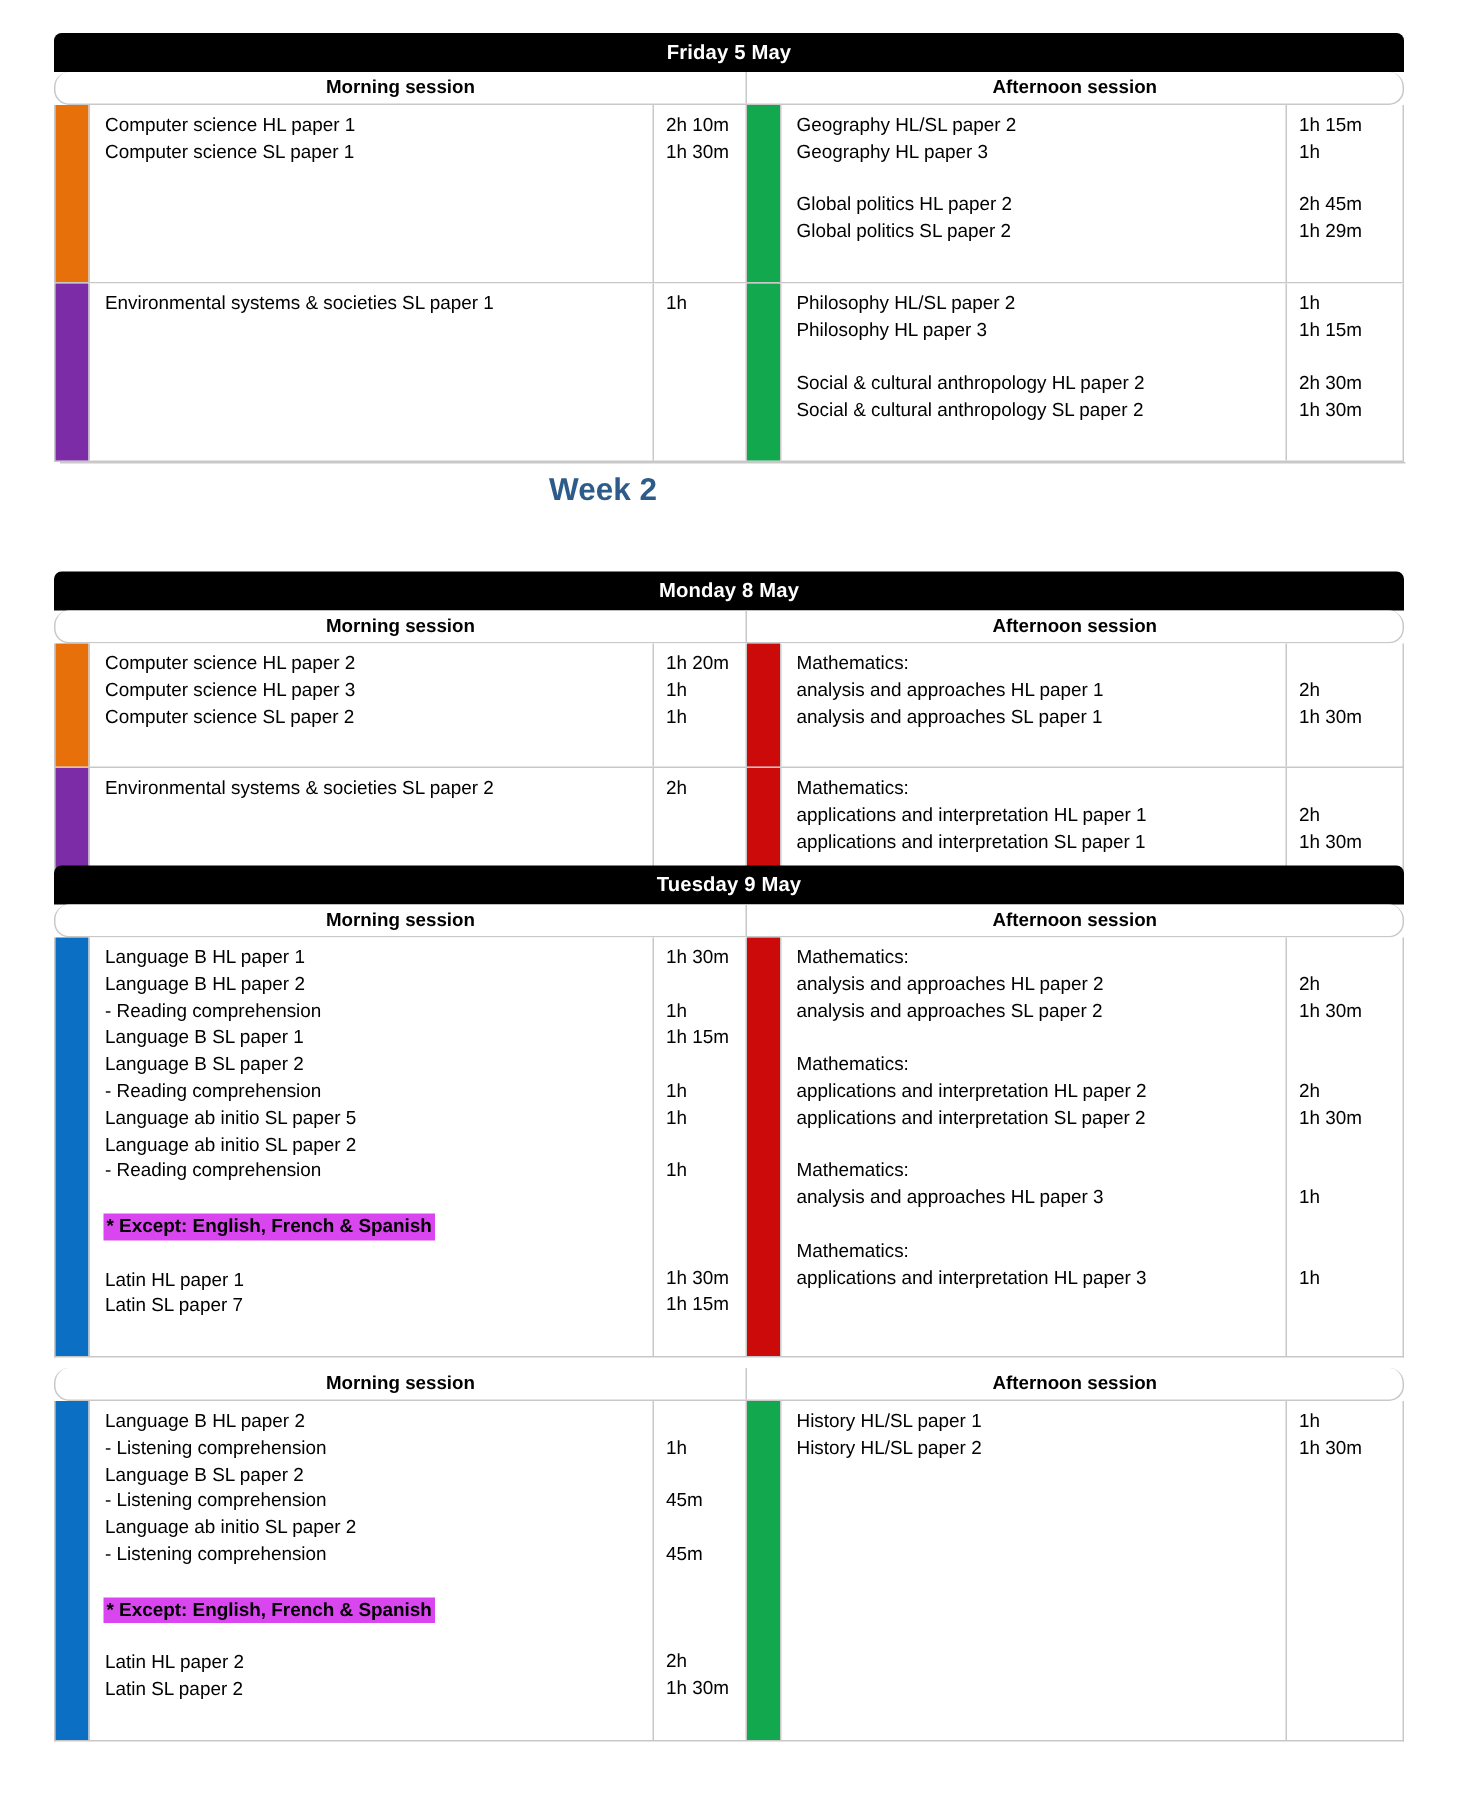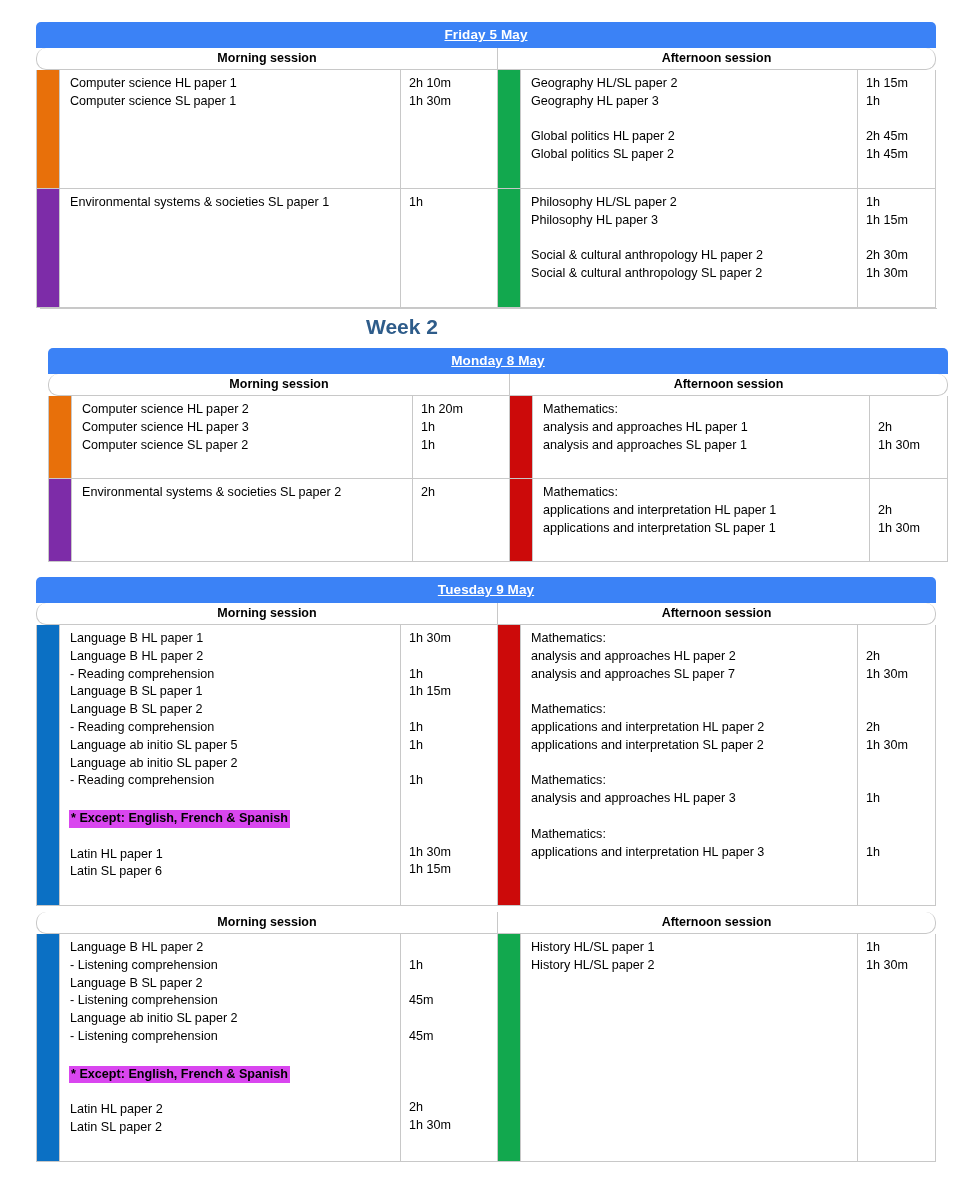--- a/index.html
+++ b/index.html
@@ -22,30 +22,29 @@
   }
 
   
   .day-table {
     position: absolute;
     left: 36px;
     width: 900px;
     border-collapse: separate;
   }
   .day-header {
-    background: #3b82f6;
+    background: #000000;
     color: #ffffff;
     font-size: 13.5px;
     font-weight: bold;
     text-align: center;
     line-height: 26px;
     height: 26px;
     border-radius: 5px 5px 0 0;
     letter-spacing: 0.1px;
-    text-decoration: underline;
   }
   .session-head-row {
     display: flex;
     height: 21px;
     border-left: 1px solid #c8c8c8;
     border-right: 1px solid #c8c8c8;
     border-bottom: 1px solid #c8c8c8;
     background: #ffffff;
     border-radius: 10px;
   }
@@ -101,21 +100,21 @@
     box-sizing: border-box;
     border-left: 1px solid #c8c8c8;
   }
   .durations {
     flex: 0 0 auto;
     padding: 5px 6px 6px 8px;
     box-sizing: border-box;
     border-left: 1px solid #c8c8c8;
   }
   .half.morning .subjects { width: 334px; }
-  .half.morning .durations { width: 97px; }
+  .half.morning .durations { width: 62px; }
   .half.afternoon .subjects { width: 337px; }
   .half.afternoon .durations { width: 78px; }
 
   .line {
     font-size: 12.6px;
     line-height: 17.8px;
     white-space: pre;
     min-height: 17.8px;
   }
   .line.blank { color: transparent; }
@@ -186,21 +185,21 @@
               <div class="line blank">&nbsp;</div>
               <div class="line">Global politics HL paper 2</div>
               <div class="line">Global politics SL paper 2</div>
               <div class="line blank">&nbsp;</div>
             </div>
             <div class="durations">
               <div class="line">1h 15m</div>
               <div class="line">1h</div>
               <div class="line blank">&nbsp;</div>
               <div class="line">2h 45m</div>
-              <div class="line">1h 45m</div>
+              <div class="line">1h 29m</div>
               <div class="line blank">&nbsp;</div>
             </div>
           </div>
         </div>
         <div class="body-row">
           <div class="half morning">
             <div class="colorbar cb-purple"></div>
             <div class="subjects">
               <div class="line">Environmental systems &amp; societies SL paper 1</div>
               <div class="line blank">&nbsp;</div>
@@ -237,21 +236,21 @@
               <div class="line blank">&nbsp;</div>
             </div>
           </div>
         </div>
       </div>
   </div>
 
   <div class="divider" style="top:308px;"></div>
   <div class="week-heading" style="top:315px;">Week 2</div>
 
-  <div class="day-table" id="day-1" style="top:348px;margin-left:12px;">
+  <div class="day-table" id="day-1" style="top:381px;">
     <div class="day-header">Monday 8 May</div>
     <div class="session-head-row">
       <div class="session-head morning">Morning session</div>
       <div class="session-head afternoon">Afternoon session</div>
     </div>
     <div class="rows">
         <div class="body-row">
           <div class="half morning">
             <div class="colorbar cb-orange"></div>
             <div class="subjects">
@@ -335,21 +334,21 @@
               <div class="line">Language B SL paper 1</div>
               <div class="line">Language B SL paper 2</div>
               <div class="line">- Reading comprehension</div>
               <div class="line">Language ab initio SL paper 5</div>
               <div class="line">Language ab initio SL paper 2</div>
               <div class="line">- Reading comprehension</div>
               <div class="line blank">&nbsp;</div>
               <div class="note-wrap"><span class="line note">* Except: English, French &amp; Spanish</span></div>
               <div class="line blank">&nbsp;</div>
               <div class="line">Latin HL paper 1</div>
-              <div class="line">Latin SL paper 6</div>
+              <div class="line">Latin SL paper 7</div>
               <div class="line blank">&nbsp;</div>
             </div>
             <div class="durations">
               <div class="line">1h 30m</div>
               <div class="line blank">&nbsp;</div>
               <div class="line">1h</div>
               <div class="line">1h 15m</div>
               <div class="line blank">&nbsp;</div>
               <div class="line">1h</div>
               <div class="line">1h</div>
@@ -361,21 +360,21 @@
               <div class="line">1h 30m</div>
               <div class="line">1h 15m</div>
               <div class="line blank">&nbsp;</div>
             </div>
           </div>
           <div class="half afternoon">
             <div class="colorbar cb-red"></div>
             <div class="subjects">
               <div class="line">Mathematics:</div>
               <div class="line">analysis and approaches HL paper 2</div>
-              <div class="line">analysis and approaches SL paper 7</div>
+              <div class="line">analysis and approaches SL paper 2</div>
               <div class="line blank">&nbsp;</div>
               <div class="line">Mathematics:</div>
               <div class="line">applications and interpretation HL paper 2</div>
               <div class="line">applications and interpretation SL paper 2</div>
               <div class="line blank">&nbsp;</div>
               <div class="line">Mathematics:</div>
               <div class="line">analysis and approaches HL paper 3</div>
               <div class="line blank">&nbsp;</div>
               <div class="line">Mathematics:</div>
               <div class="line">applications and interpretation HL paper 3</div>

